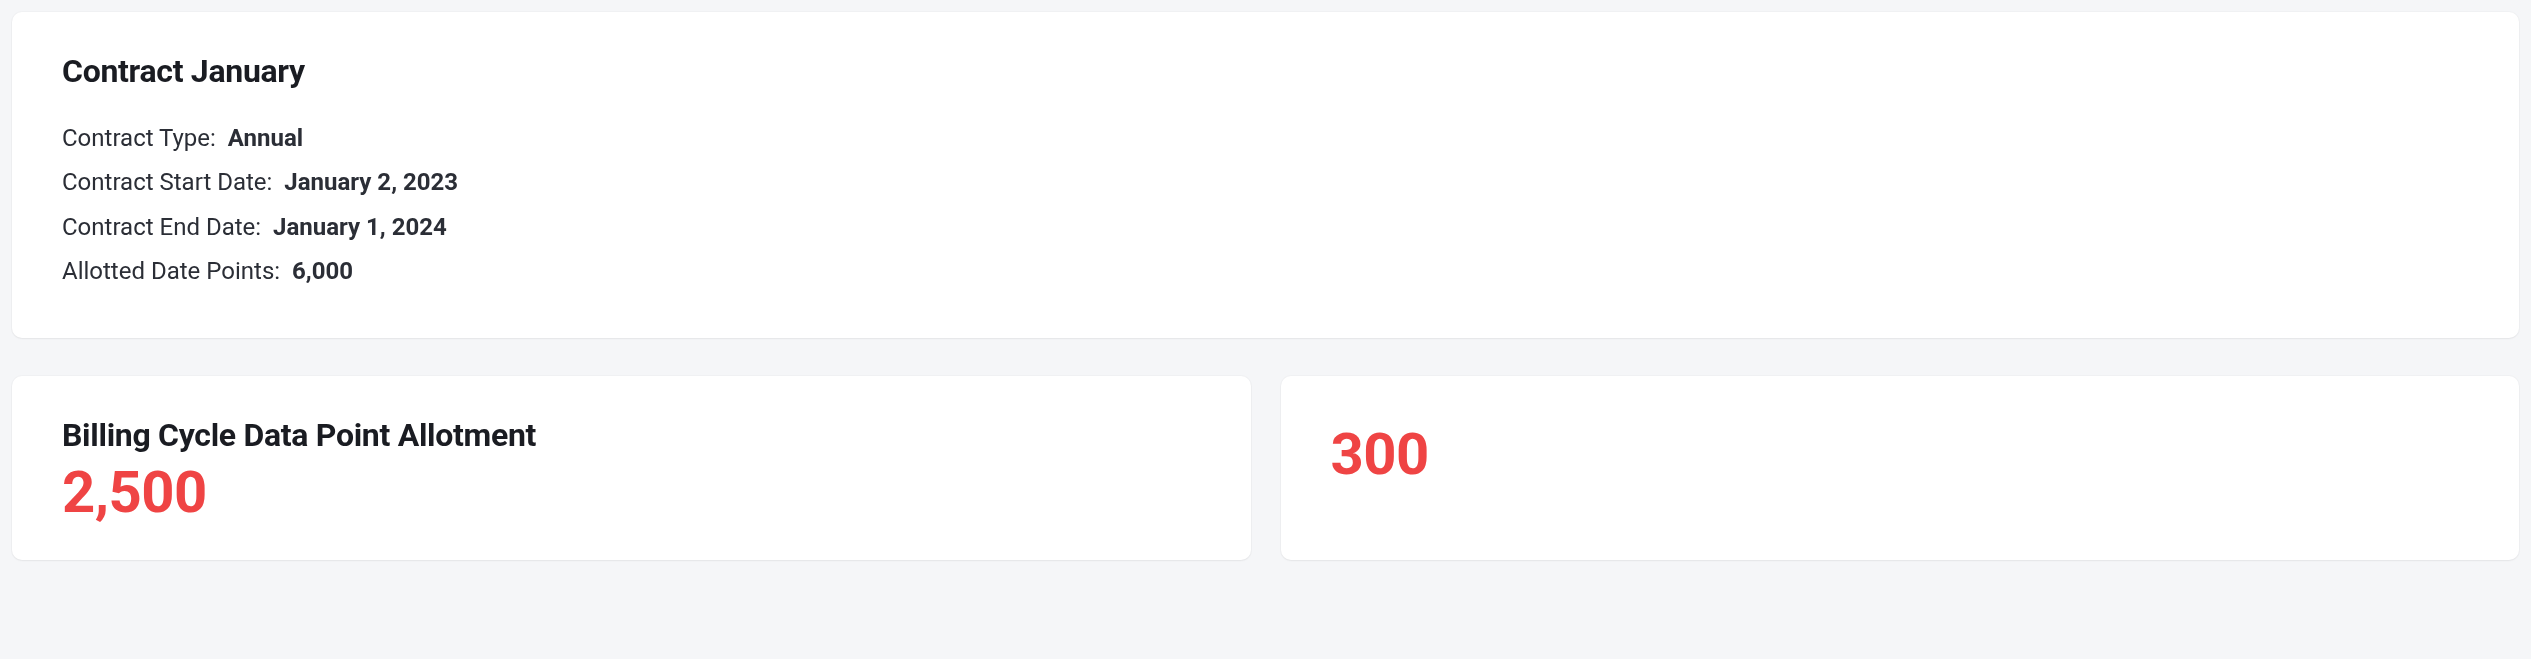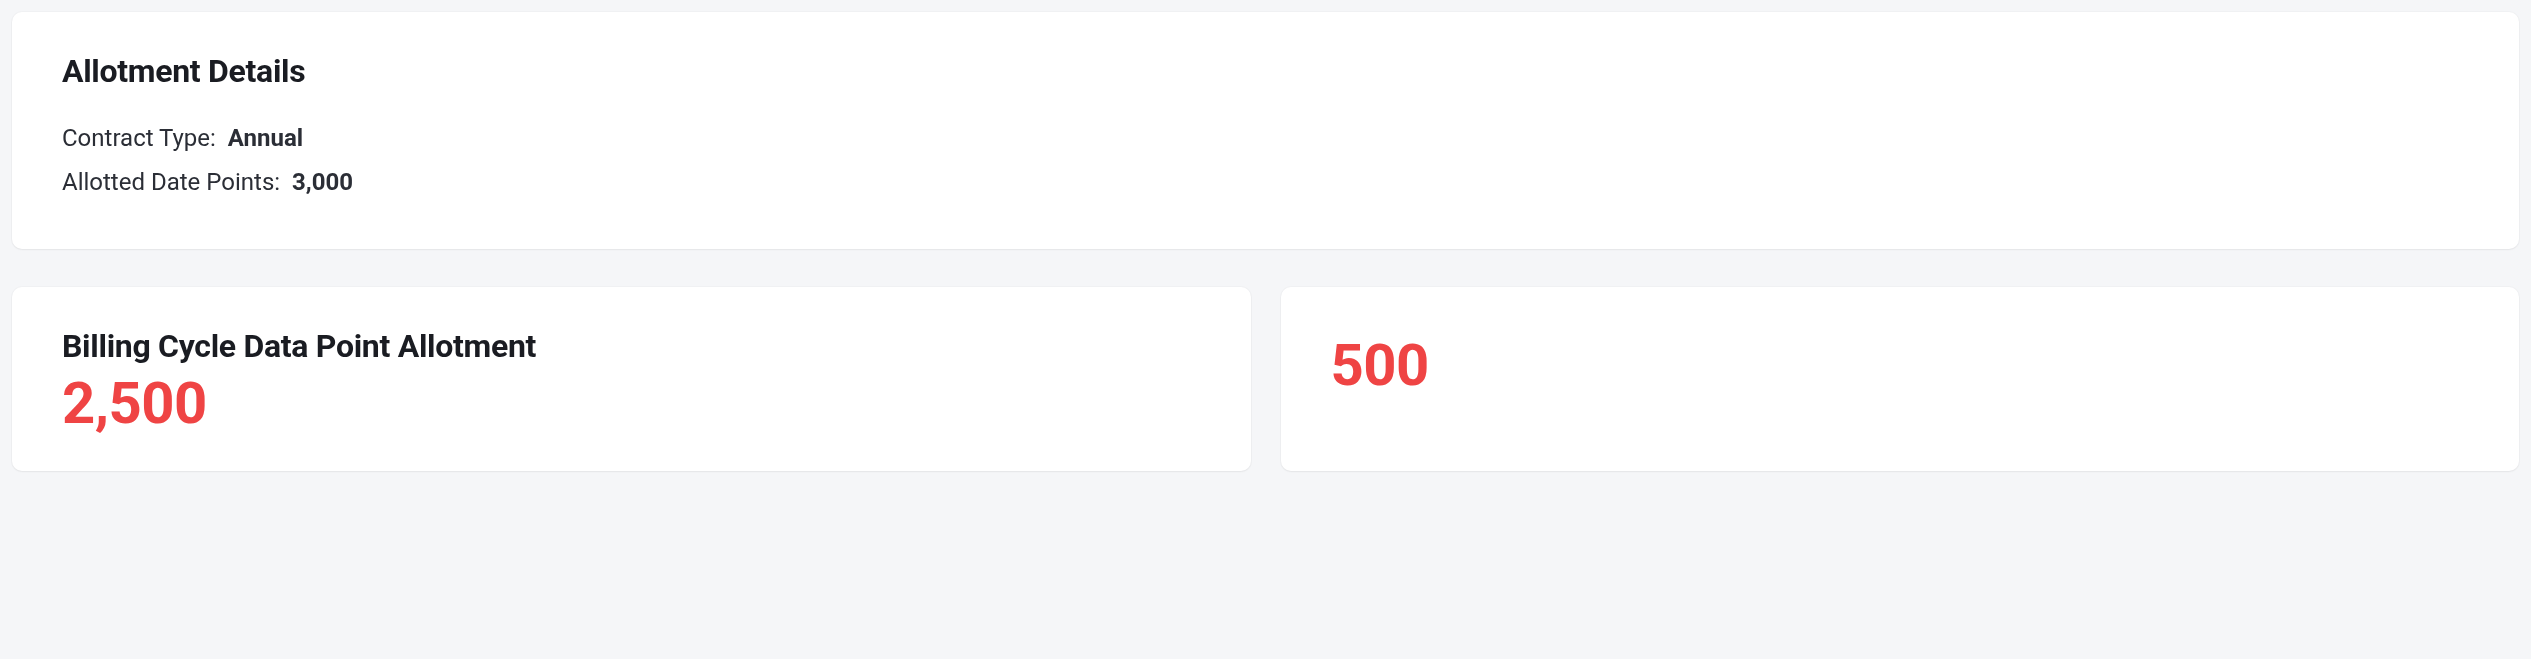--- a/index.html
+++ b/index.html
@@ -63,32 +63,40 @@
       font-weight: 700;
       color: #ef4444;
       letter-spacing: -0.5px;
       margin-top: 4px;
     }
   </style>
 </head>
 <body>
 
 <div class="card contract-card">
-  <h2 class="card-title">Allotment Details</h2>
+  <h2 class="card-title">Contract January</h2>
   <div class="detail-row">
     <span class="detail-label">Contract Type:</span>
     <span class="detail-value">Annual</span>
   </div>
   <div class="detail-row">
+    <span class="detail-label">Contract Start Date:</span>
+    <span class="detail-value">January 2, 2023</span>
+  </div>
+  <div class="detail-row">
+    <span class="detail-label">Contract End Date:</span>
+    <span class="detail-value">January 1, 2024</span>
+  </div>
+  <div class="detail-row">
     <span class="detail-label">Allotted Date Points:</span>
-    <span class="detail-value">3,000</span>
+    <span class="detail-value">6,000</span>
   </div>
 </div>
 
 <div class="bottom-row">
   <div class="card metric-card">
     <div class="metric-title">Billing Cycle Data Point Allotment</div>
     <div class="metric-value">2,500</div>
   </div>
   <div class="card metric-card">
-    <div class="metric-value">500</div>
+    <div class="metric-value">300</div>
   </div>
 </div>
 
 </body></html>

